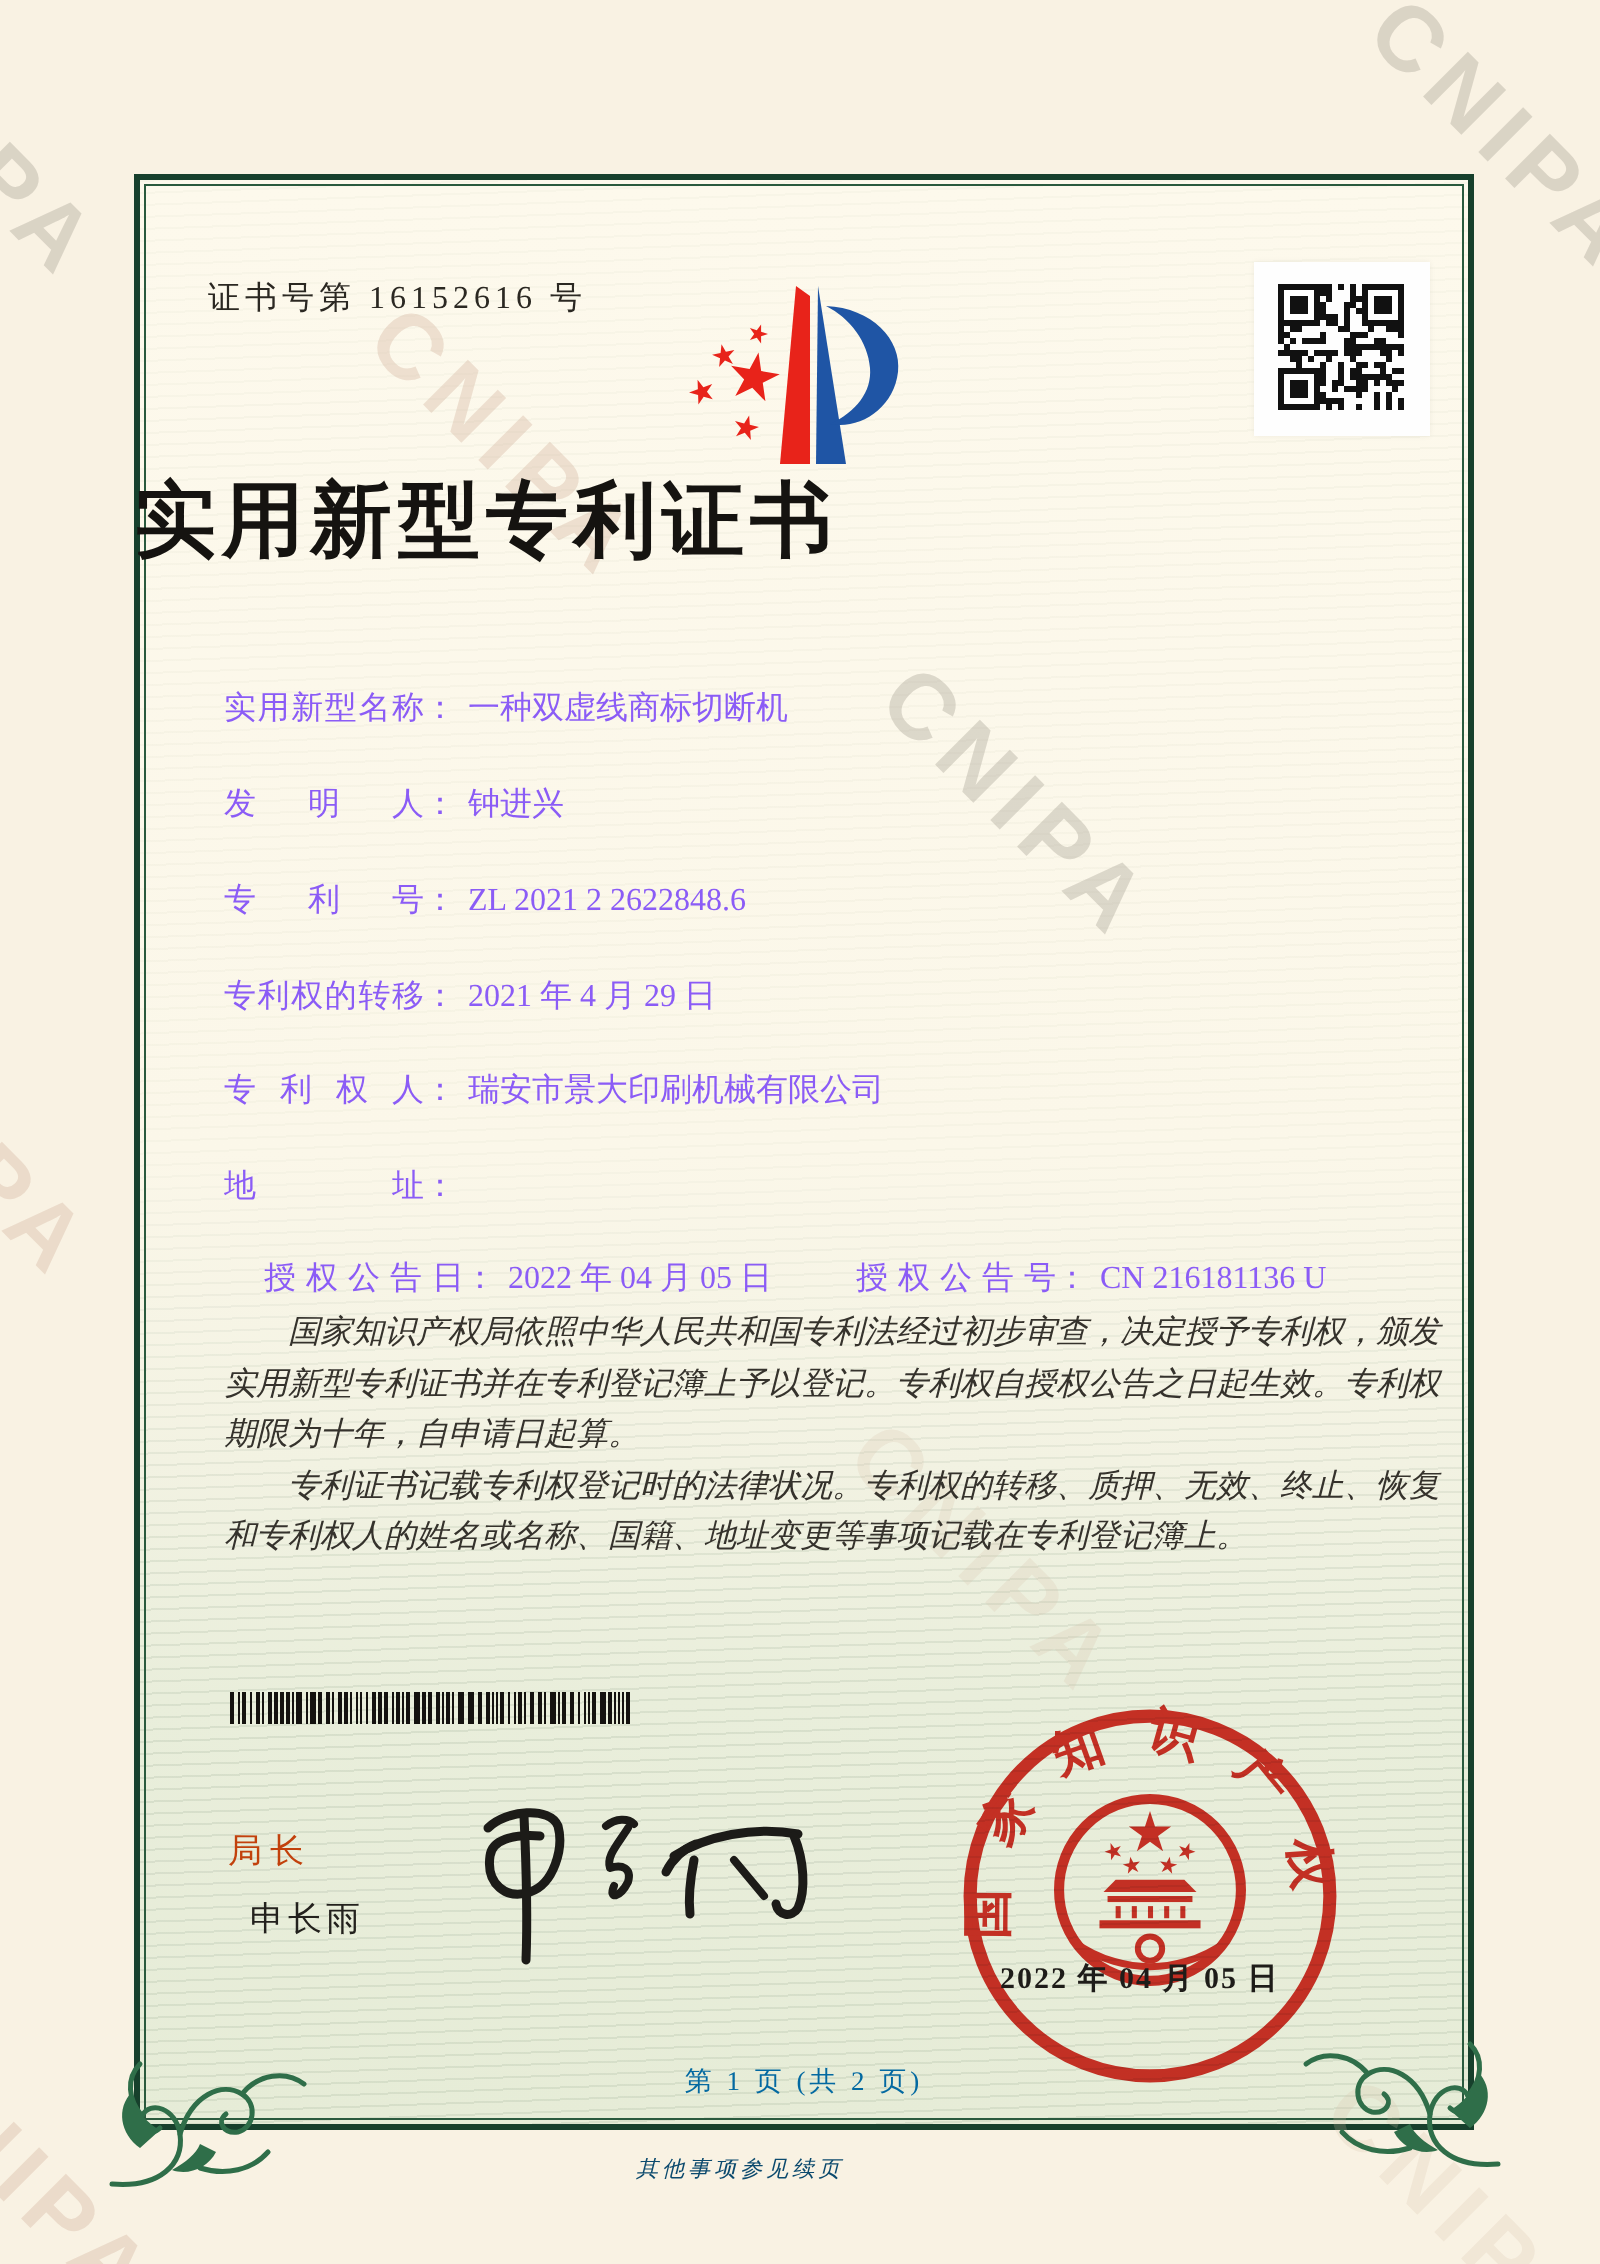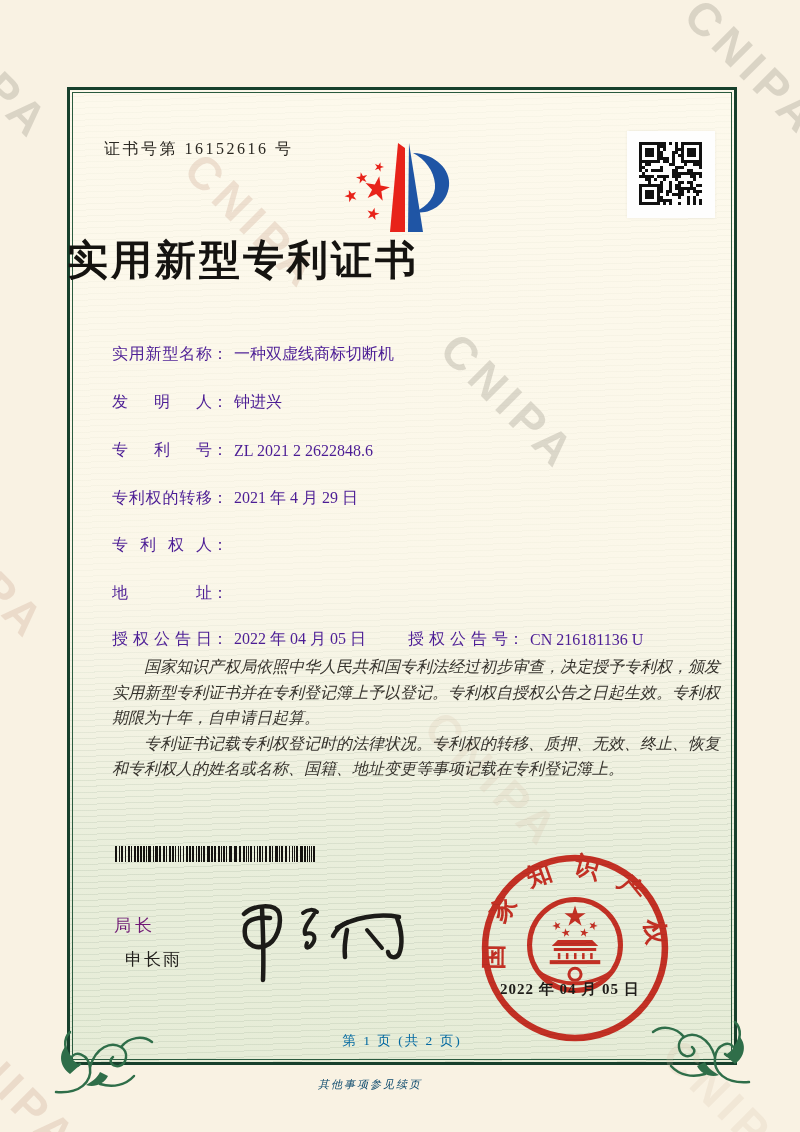--- a/index.html
+++ b/index.html
@@ -21,32 +21,32 @@
          background:repeating-linear-gradient(178deg,rgba(130,152,128,0.16) 0 1px,transparent 1px 6px);
          -webkit-mask-image:linear-gradient(180deg,rgba(0,0,0,.25) 0%,rgba(0,0,0,.28) 52%,rgba(0,0,0,.95) 72%,#000 100%);
          mask-image:linear-gradient(180deg,rgba(0,0,0,.25) 0%,rgba(0,0,0,.28) 52%,rgba(0,0,0,.95) 72%,#000 100%);}
   
   .num-line{position:absolute;left:104px;top:139px;font-size:16px;letter-spacing:2.5px;color:#2b2822;z-index:2;}
   .cert-title{position:absolute;left:67px;top:233px;width:670px;text-align:left;font-size:41px;
               font-weight:600;letter-spacing:3px;color:#151310;z-index:2;}
   .qr-patch{position:absolute;left:627px;top:131px;width:88px;height:87px;background:#fefefe;
             box-shadow:0 0 3px rgba(0,0,0,0.06);z-index:2;}
   
-  .row{position:absolute;left:112px;font-size:16px;color:#4c1d95;display:flex;z-index:2;white-space:nowrap;}
+  .row{position:absolute;left:112px;font-size:16px;color:#8b5cf6;display:flex;z-index:2;white-space:nowrap;}
   .flabel{display:inline-block;width:100px;text-align:justify;text-align-last:justify;}
   .colon{margin-right:2px;}
   .fvalue{margin-left:4px;}
   .grant2{position:absolute;left:296px;top:0;display:flex;white-space:nowrap;align-items:center;}
   
   .body-text{position:absolute;left:112px;top:654px;width:612px;font-size:16px;line-height:25.5px;
              color:#35322c;font-style:italic;z-index:2;}
   .body-text p{margin:0;text-indent:2em;}
   
   .sig-title{position:absolute;left:114px;top:914px;font-family:"Liberation Sans","DejaVu Sans",sans-serif;
-             font-size:17px;font-weight:500;letter-spacing:4px;color:#701a75;z-index:2;}
+             font-size:17px;font-weight:500;letter-spacing:4px;color:#c2410c;z-index:2;}
   .sig-name{position:absolute;left:125px;top:948px;font-family:"Liberation Sans","DejaVu Sans",sans-serif;
             font-size:17px;font-weight:500;letter-spacing:2px;color:#23211d;z-index:2;}
   .signature-svg{position:absolute;left:225px;top:880px;z-index:3;}
   .seal-svg{position:absolute;left:479px;top:852px;z-index:4;mix-blend-mode:multiply;opacity:.95;}
   .seal-date{position:absolute;left:500px;top:980px;font-size:15px;font-weight:600;letter-spacing:1px;
              color:#1e1c19;z-index:5;}
   .page-info{position:absolute;left:67px;top:1032px;width:670px;text-align:center;font-size:13.5px;
              letter-spacing:2px;color:#0369a1;z-index:2;}
   .footer-note{position:absolute;left:318px;top:1077px;font-size:11px;font-style:italic;letter-spacing:2px;
                color:#0c4a6e;z-index:2;}
@@ -348,26 +348,27 @@
   <span class="fvalue">ZL 2021 2 2622848.6</span>
 </div>
 <div class="row" style="top:488px;">
   <span class="flabel">专利权的转移</span>
     <span class="colon">：</span>
   <span class="fvalue">2021 年 4 月 29 日</span>
 </div>
 <div class="row" style="top:535px;">
   <span class="flabel">专利权人</span>
     <span class="colon">：</span>
+  <span class="fvalue">瑞安市景大印刷机械有限公司</span>
 </div>
 <div class="row" style="top:583px;">
   <span class="flabel">地址</span>
     <span class="colon">：</span>
 </div>
-<div class="row" style="top:629px;">
+<div class="row" style="top:629px;margin-left:20px;">
   <span class="flabel">授权公告日</span>
     <span class="colon">：</span>
   <span class="fvalue">2022 年 04 月 05 日</span>
   <span class="grant2">
     <span class="flabel">授权公告号</span>
       <span class="colon">：</span>
     <span class="fvalue">CN 216181136 U</span>
   </span>
 </div>
 

